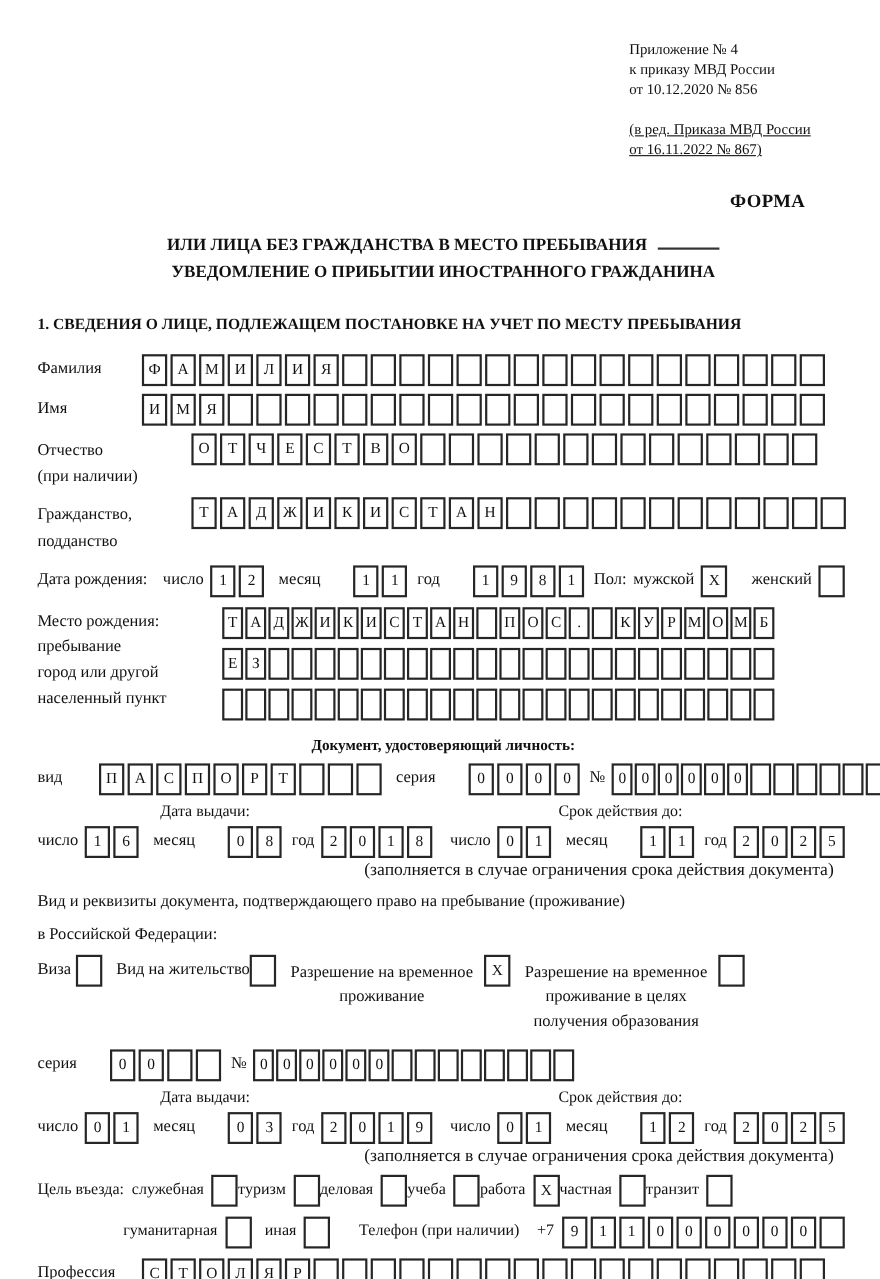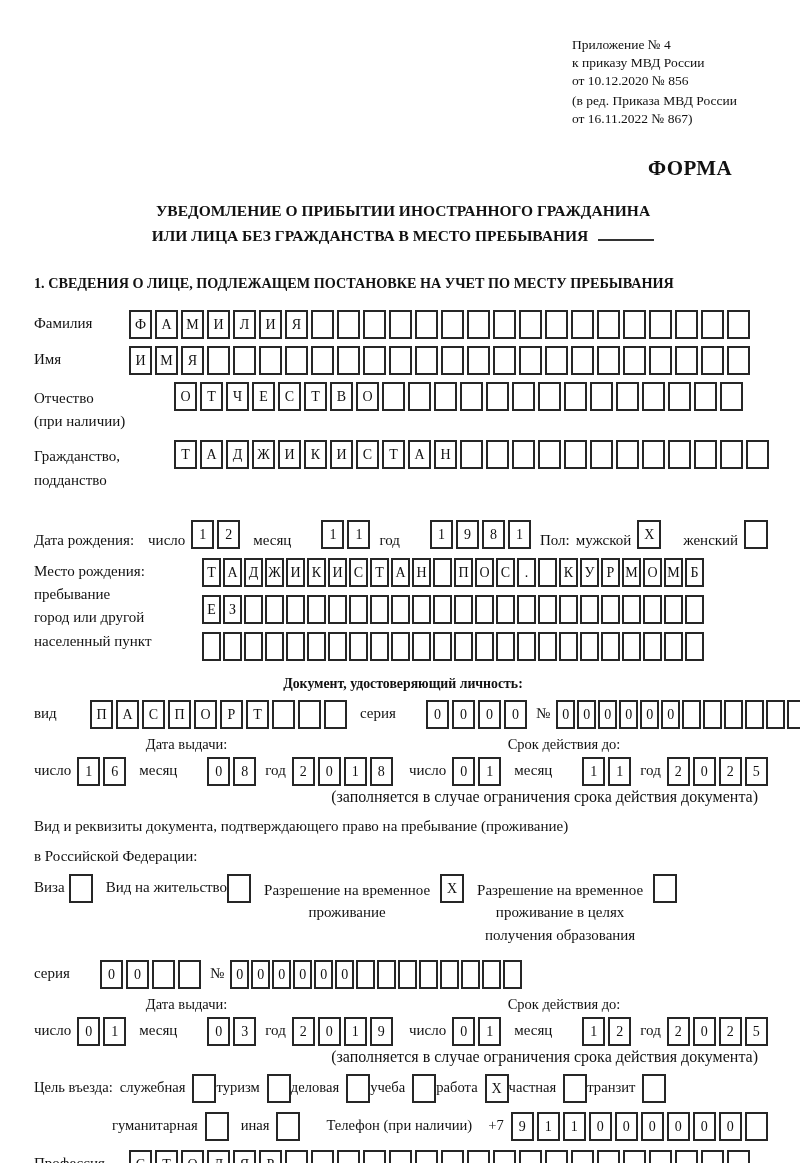--- a/index.html
+++ b/index.html
@@ -1,21 +1,21 @@
 <!DOCTYPE html>
 <html><head>
 <meta charset="utf-8">
 <style>
   html,body{margin:0;padding:0;background:#fff;}
   .page{width:800px;min-height:1163px;box-sizing:border-box;padding:36px 28px 20px 34px;
         font-family:"Liberation Serif", serif;color:#111;font-size:15px;}
   
   .hdr{margin-left:auto;width:200px;font-size:13.5px;line-height:1.34;}
-  .hdr .amend{margin-top:2px;}
-  .forma{text-align:right;font-weight:bold;font-size:21px;margin:28px 40px 18px 0;letter-spacing:.4px;}
+  .hdr .amend{margin-top:19px;text-decoration:underline;}
+  .forma{text-align:right;font-weight:bold;font-size:17px;margin:28px 40px 18px 0;letter-spacing:.4px;}
   .title{text-align:center;font-weight:bold;font-size:15.5px;line-height:1.6;}
   .blank{display:inline-block;width:56px;height:13px;border-bottom:2px solid #333;margin-left:10px;}
   .sec-head{font-weight:bold;font-size:14.2px;margin:26px 0 18px 0;}
   
   .frow{display:flex;align-items:flex-start;margin-bottom:7px;white-space:nowrap;}
   .flabel{flex:none;padding-top:5px;}
   .flabel.multi{line-height:1.55;}
   .w95{width:95px;}
   .w140{width:140px;}
   .w168{width:168px;}
@@ -59,24 +59,24 @@
     <div>к приказу МВД России</div>
     <div>от 10.12.2020 № 856</div>
     <div class="amend">
       <div>(в ред. Приказа МВД России</div>
       <div>от 16.11.2022 № 867)</div>
     </div>
   </div>
   <div class="forma">ФОРМА</div>
 
   <div class="title">
-    <div>УВЕДОМЛЕНИЕ О ПРИБЫТИИ ИНОСТРАННОГО ГРАЖДАНИНА</div>
     <div>
       <span>ИЛИ ЛИЦА БЕЗ ГРАЖДАНСТВА В МЕСТО ПРЕБЫВАНИЯ</span><span class="blank"></span>
     </div>
+    <div>УВЕДОМЛЕНИЕ О ПРИБЫТИИ ИНОСТРАННОГО ГРАЖДАНИНА</div>
   </div>
 
   <div class="sec-head">1. СВЕДЕНИЯ О ЛИЦЕ, ПОДЛЕЖАЩЕМ ПОСТАНОВКЕ НА УЧЕТ ПО МЕСТУ ПРЕБЫВАНИЯ</div>
 
   <div class="frow">
     <span class="flabel w95">Фамилия</span>
     <span class="cells"><span class="cell">Ф</span><span class="cell">А</span><span class="cell">М</span><span class="cell">И</span><span class="cell">Л</span><span class="cell">И</span><span class="cell">Я</span><span class="cell"></span><span class="cell"></span><span class="cell"></span><span class="cell"></span><span class="cell"></span><span class="cell"></span><span class="cell"></span><span class="cell"></span><span class="cell"></span><span class="cell"></span><span class="cell"></span><span class="cell"></span><span class="cell"></span><span class="cell"></span><span class="cell"></span><span class="cell"></span><span class="cell"></span></span>
   </div>
 
   <div class="frow">
@@ -93,21 +93,21 @@
   </div>
 
   <div class="frow">
     <span class="flabel multi w140">
       <span>Гражданство,</span><br>
       <span>подданство</span>
     </span>
     <span class="cells"><span class="cell">Т</span><span class="cell">А</span><span class="cell">Д</span><span class="cell">Ж</span><span class="cell">И</span><span class="cell">К</span><span class="cell">И</span><span class="cell">С</span><span class="cell">Т</span><span class="cell">А</span><span class="cell">Н</span><span class="cell"></span><span class="cell"></span><span class="cell"></span><span class="cell"></span><span class="cell"></span><span class="cell"></span><span class="cell"></span><span class="cell"></span><span class="cell"></span><span class="cell"></span><span class="cell"></span><span class="cell"></span></span>
   </div>
 
-  <div class="frow" style="margin-top:28px;align-items:flex-end;">
+  <div class="frow" style="margin-top:10px;">
     <span class="flabel" style="margin-right:14px;">Дата рождения:</span>
     <span class="dlabel">число</span>
     <span class="cells mr10"><span class="cell">1</span><span class="cell">2</span></span>
     <span class="dlabel">месяц</span>
     <span class="cells mr6"><span class="cell">1</span><span class="cell">1</span></span>
     <span class="dlabel">год</span>
     <span class="cells mr6"><span class="cell">1</span><span class="cell">9</span><span class="cell">8</span><span class="cell">1</span></span>
     <span class="dlabel">Пол:</span>
     <span class="dlabel">мужской</span>
     <span class="cb mr10">X</span>

